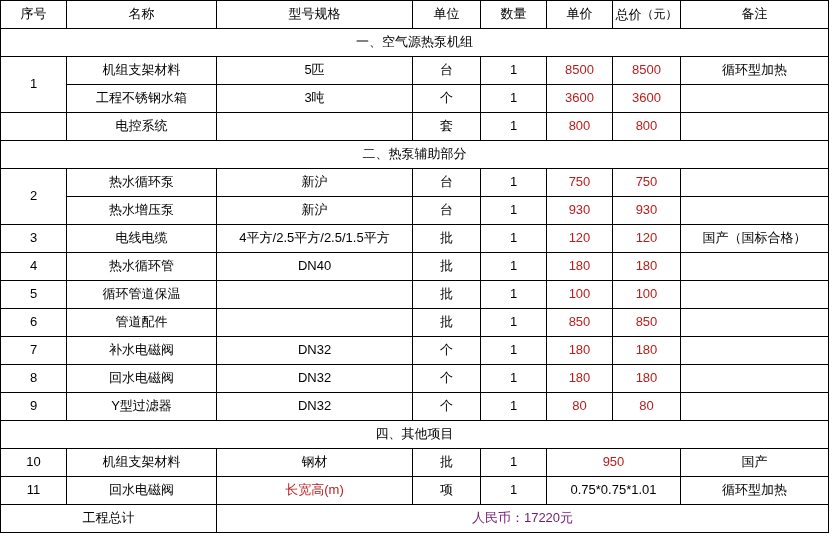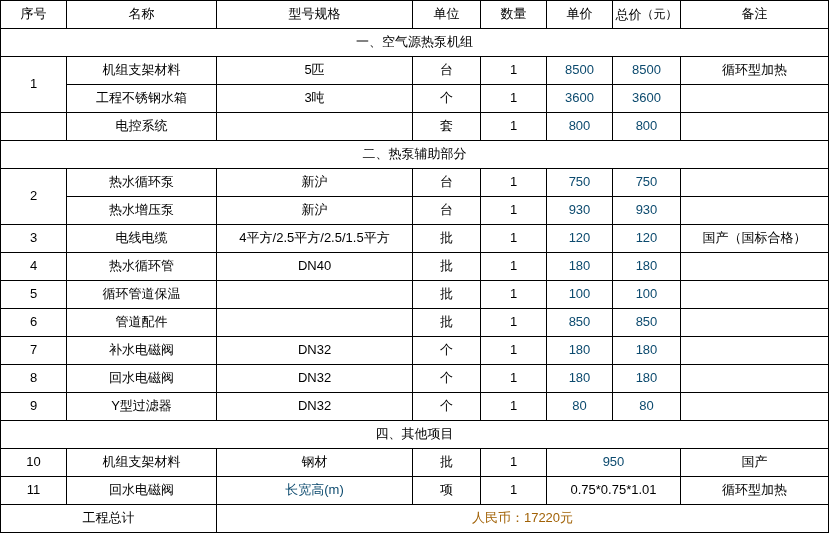--- a/index.html
+++ b/index.html
@@ -49,28 +49,28 @@
   .section td {
     text-align: left;
     font-weight: bold;
     padding-left: 6px;
     height: 24px;
   }
   .name {
     font-weight: bold;
   }
   .red {
-    color: #0c4a6e;
+    color: #b91c1c;
   }
   .total-label {
     font-weight: bold;
     margin-top: 48px;
   }
   .total-val {
-    color: #a16207;
+    color: #701a75;
     font-weight: bold;
   }
   .tall {
     height: 38px;
   }
   .c-seq { width: 66px; }
   .c-name { width: 150px; }
   .c-spec { width: 196px; }
   .c-unit { width: 68px; }
   .c-qty  { width: 66px; }

